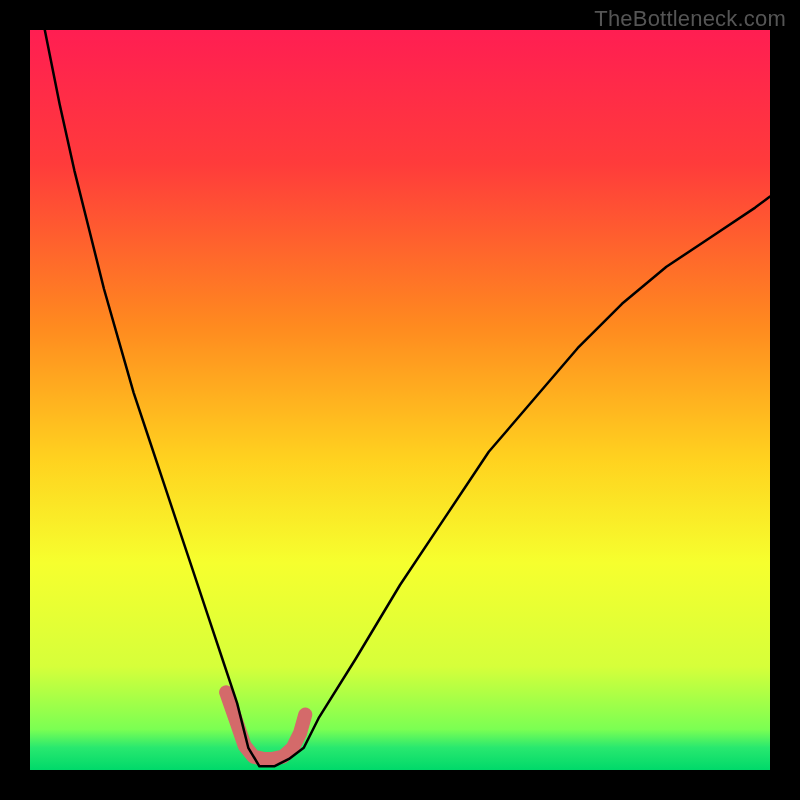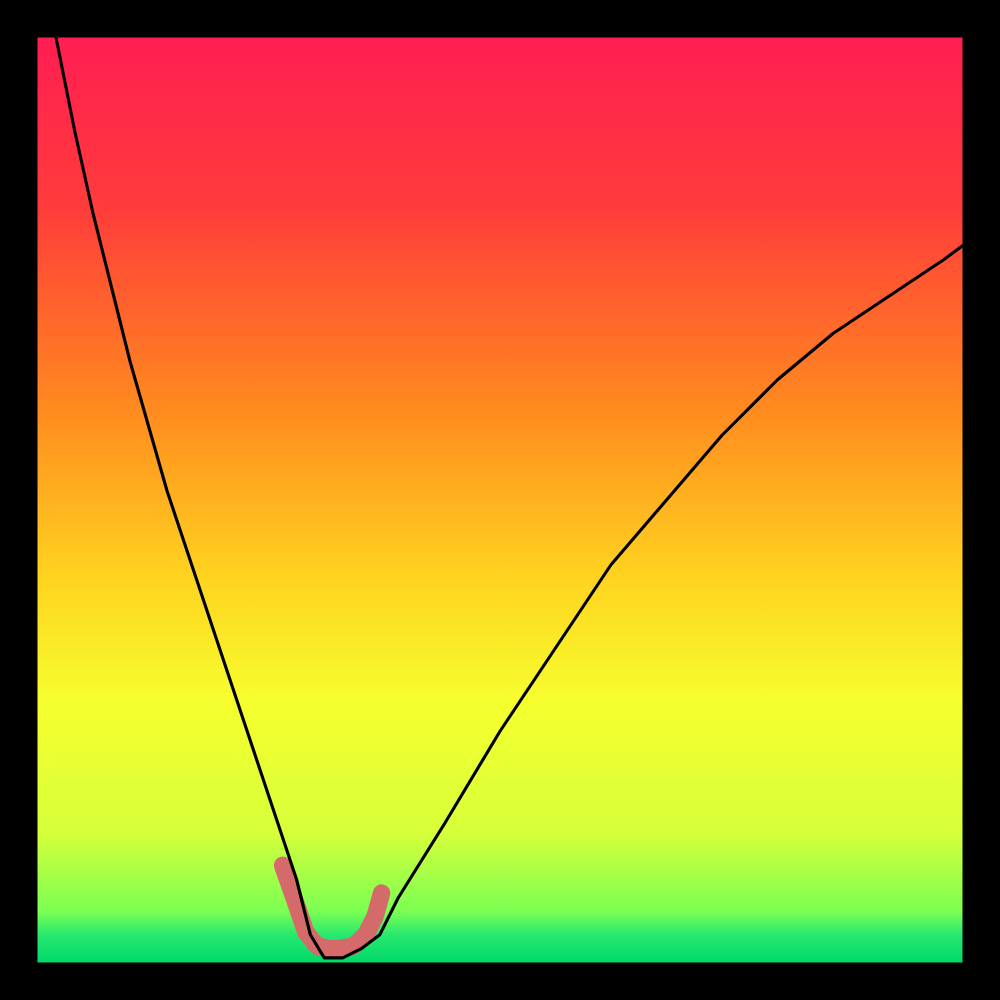--- a/index.html
+++ b/index.html
@@ -30,20 +30,21 @@
   svg {
     position: absolute;
     inset: 0;
   }
 </style>
 </head>
 <body>
 
 <div class="stage">
 
+  <div class="watermark">TheBottleneck.com</div>
 
   <svg id="chart-svg" viewBox="0 0 800 800" preserveAspectRatio="none">
     <defs>
       <linearGradient id="heat" x1="0" y1="0" x2="0" y2="1">
           <stop offset="0%" stop-color="#ff1e52"></stop>
           <stop offset="18%" stop-color="#ff3b3b"></stop>
           <stop offset="40%" stop-color="#ff8a1f"></stop>
           <stop offset="57.99999999999999%" stop-color="#ffd21f"></stop>
           <stop offset="72%" stop-color="#f6ff2e"></stop>
           <stop offset="86%" stop-color="#d6ff3a"></stop>

